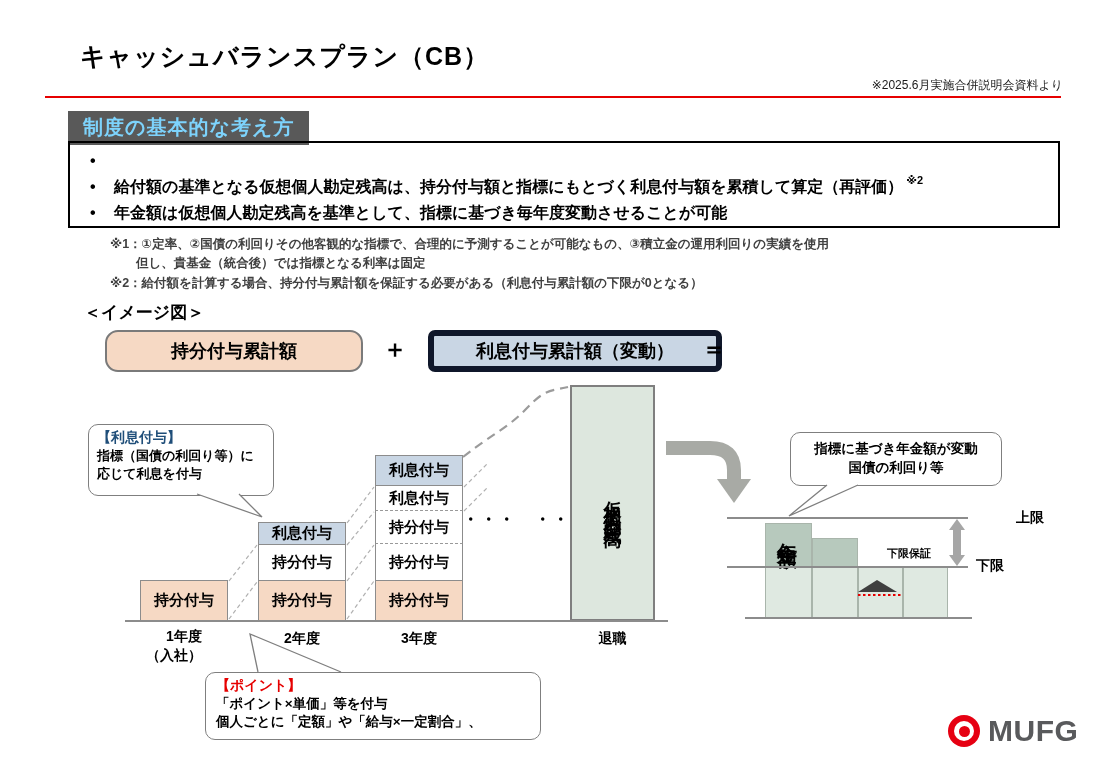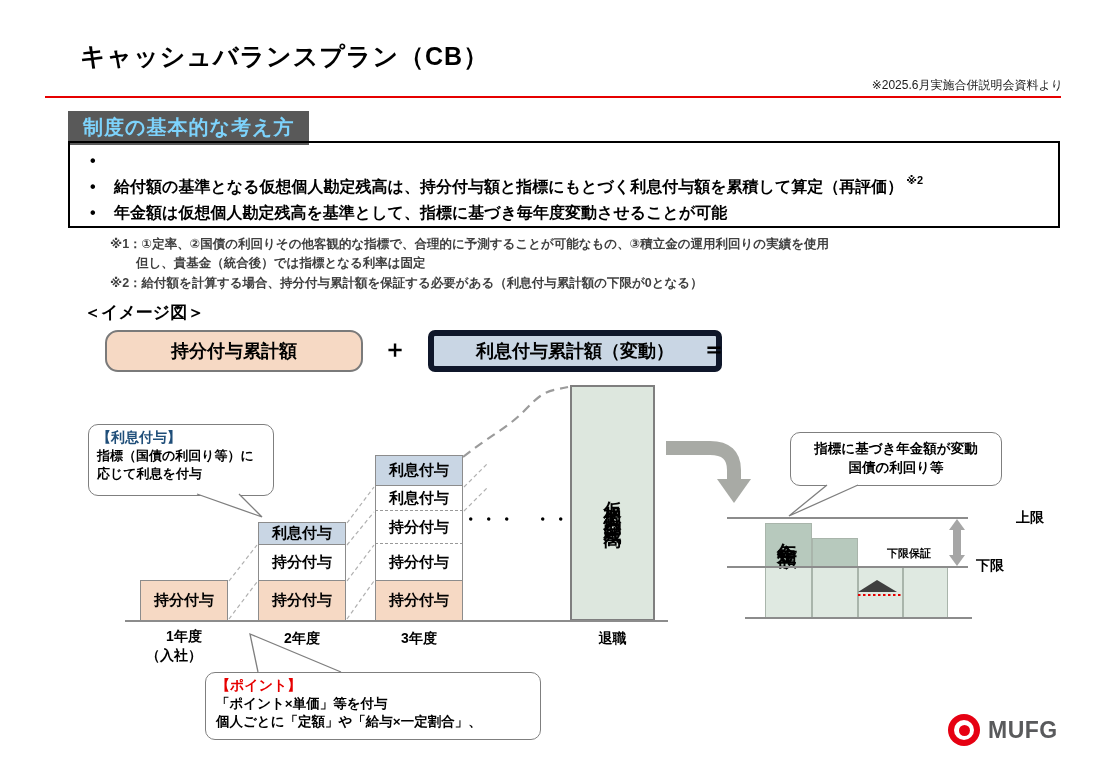--- a/index.html
+++ b/index.html
@@ -68,21 +68,21 @@
   
   svg.layer{position:absolute;left:0;top:0;z-index:10;pointer-events:none;}
   svg.layer.tails{z-index:30;}
   
   .logo{left:948px;top:714px;display:flex;align-items:center;}
   .logo-mark{width:32px;height:32px;border-radius:50%;background:#e60012;position:relative;}
   .logo-mark::before{content:"";position:absolute;left:6px;top:6px;width:20px;height:20px;
     border-radius:50%;background:#fff;}
   .logo-mark::after{content:"";position:absolute;left:10.5px;top:10.5px;width:11px;height:11px;
     border-radius:50%;background:#e60012;}
-  .logo-text{font-size:23px;font-weight:bold;color:#595a5c;margin-left:8px;letter-spacing:0.5px;}
+  .logo-text{font-size:30px;font-weight:bold;color:#595a5c;margin-left:8px;letter-spacing:0.5px;}
 </style>
 </head>
 <body>
 
 <div class="slide">
 
   <div class="abs title">キャッシュバランスプラン（CB）</div>
   <div class="abs source-note">※2025.6月実施合併説明会資料より</div>
   <div class="abs red-rule"></div>
   <div class="abs section-header">制度の基本的な考え方</div>

